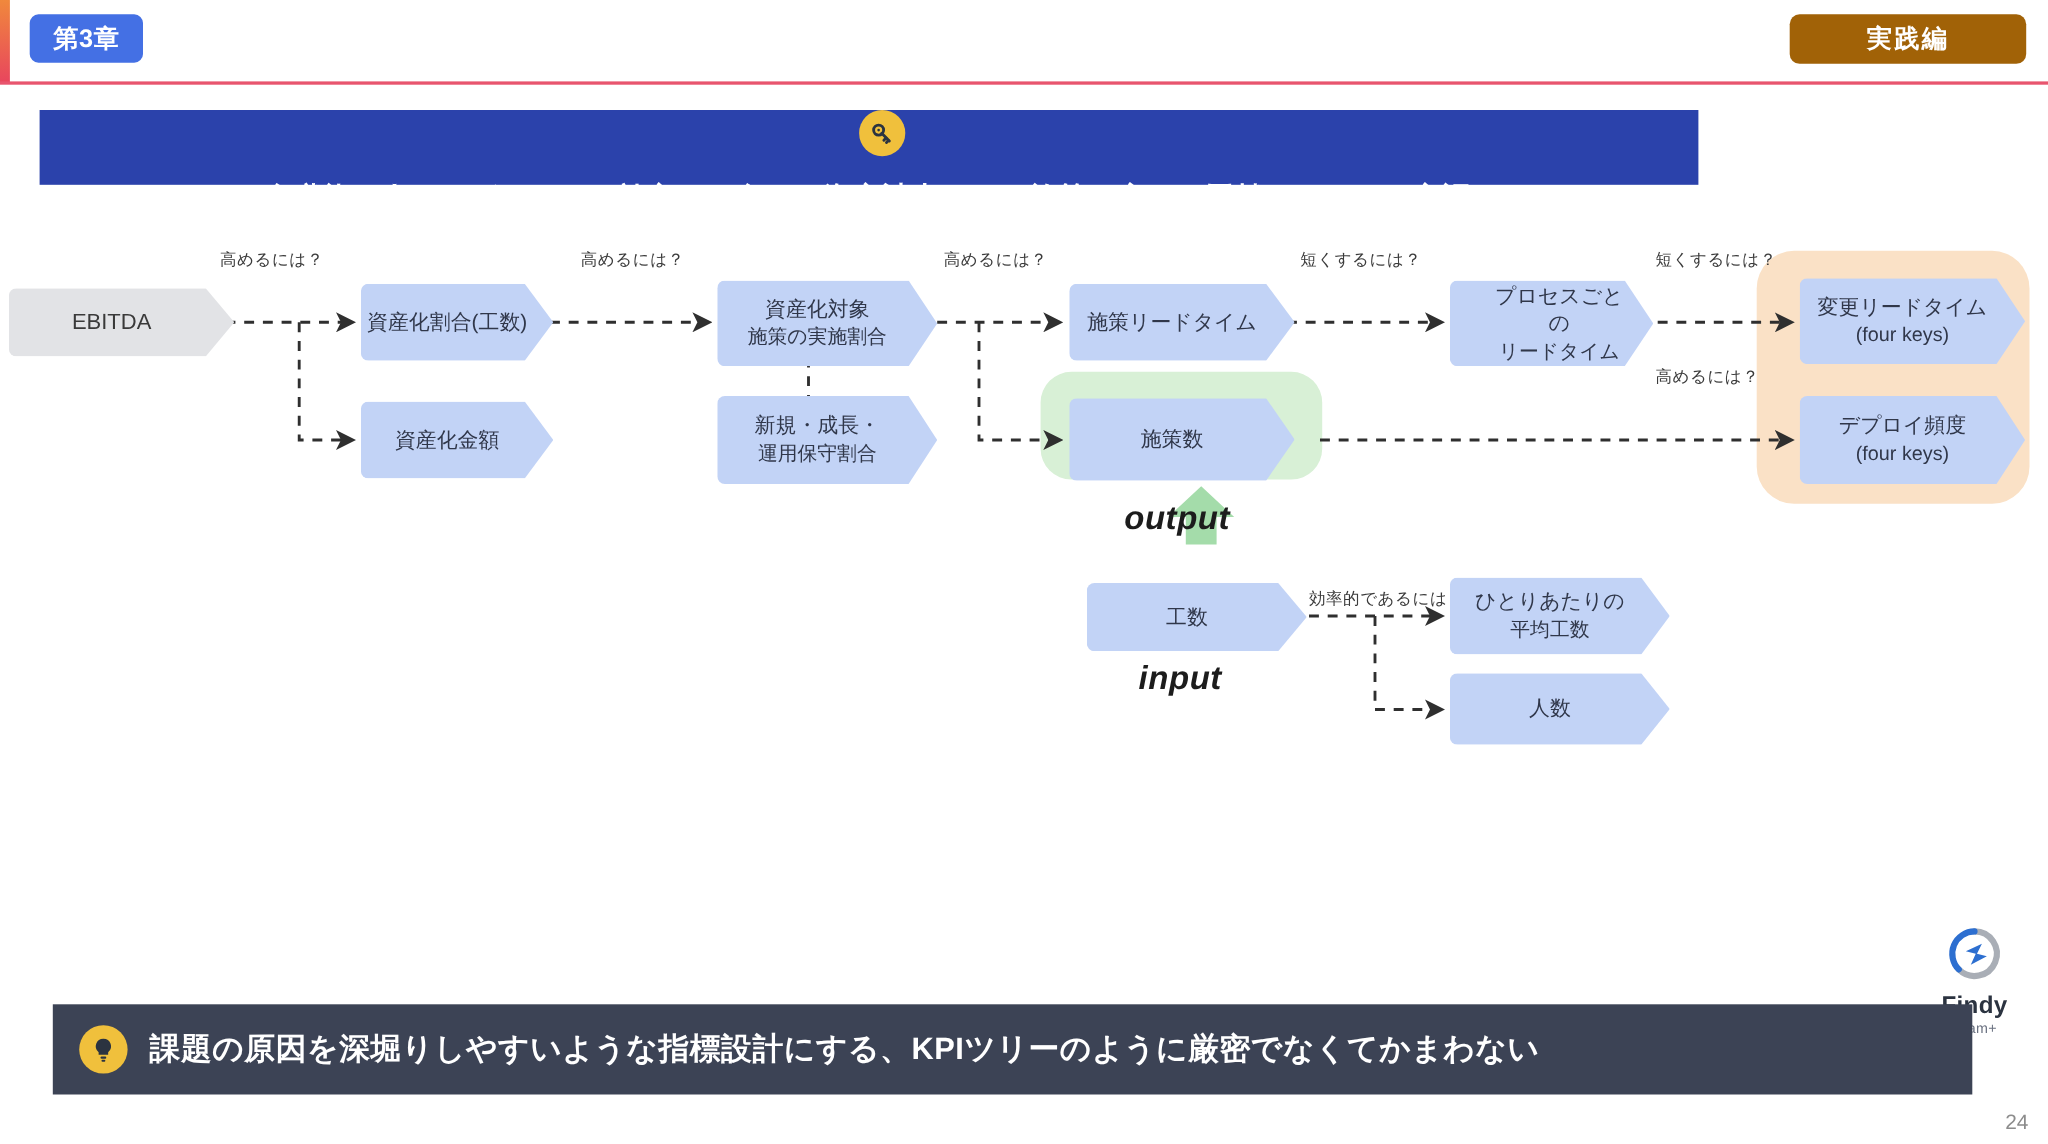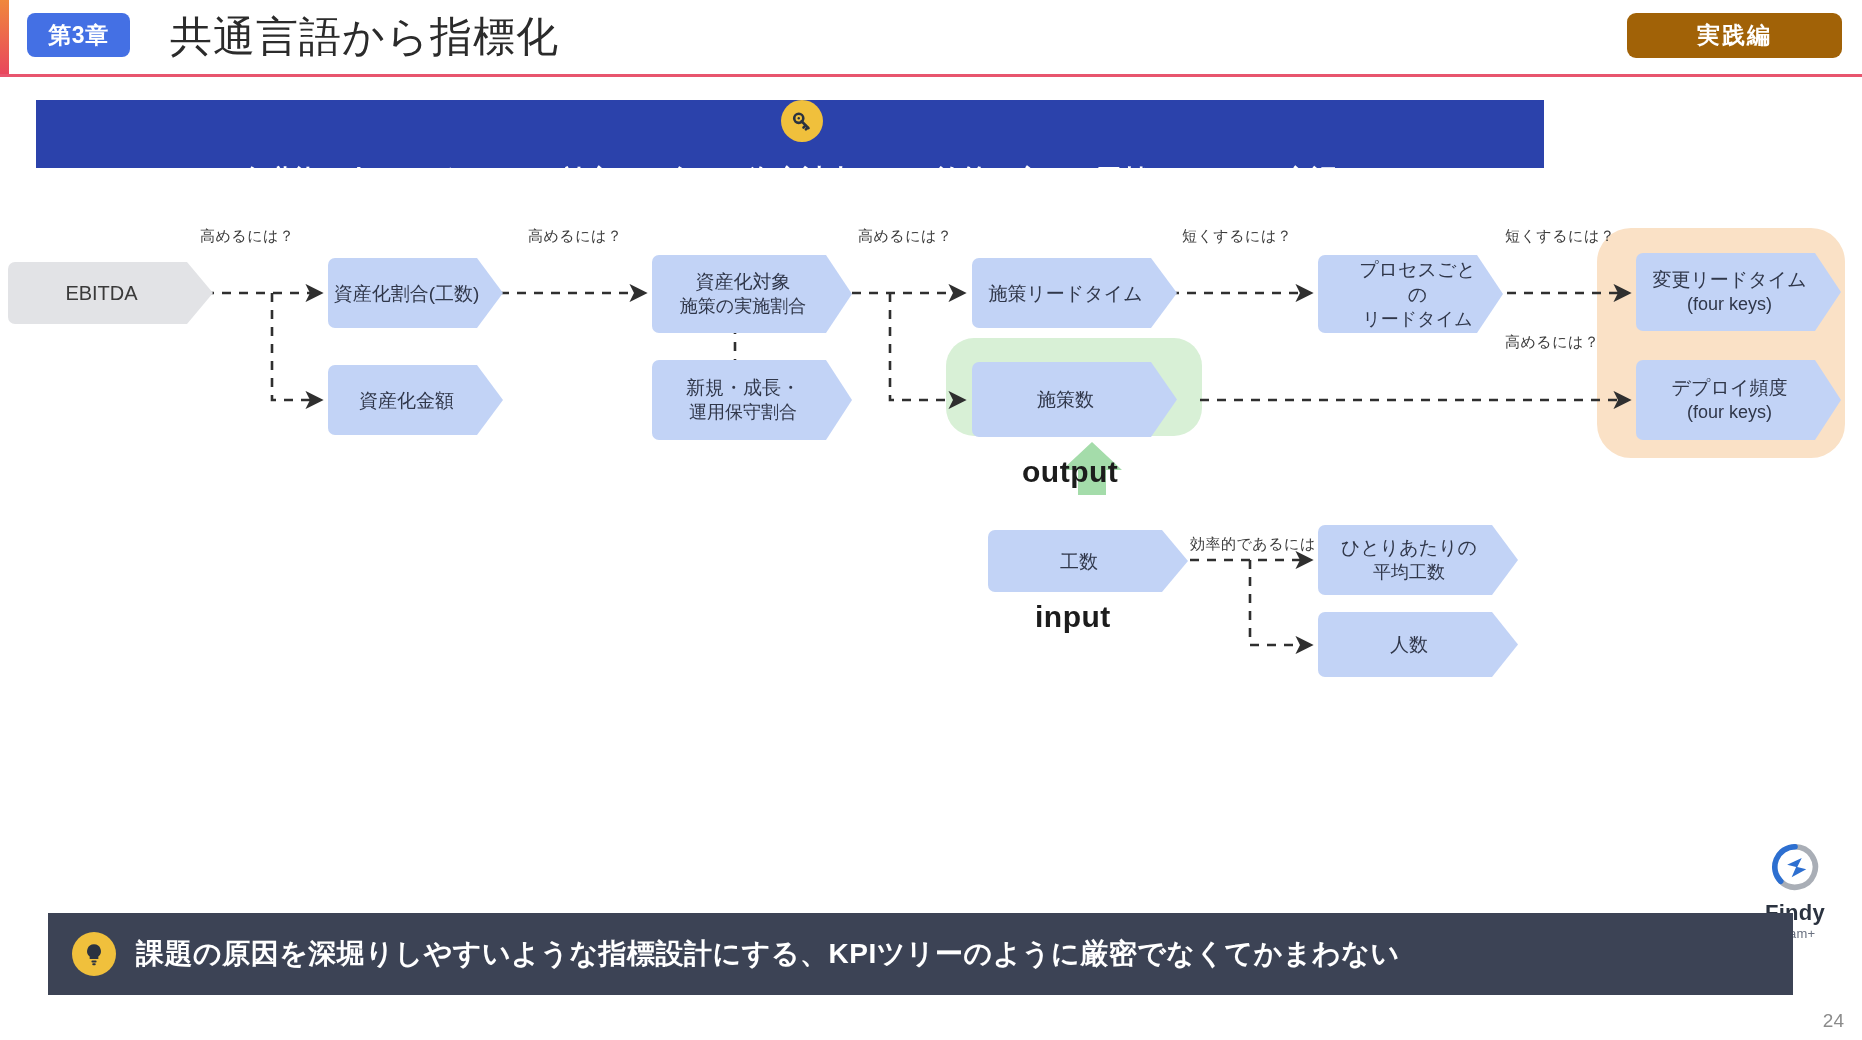--- a/index.html
+++ b/index.html
@@ -96,41 +96,41 @@
   
   .qlabel {
     position: absolute; color: #3b3b3b; font-size: 15px;
     white-space: nowrap; letter-spacing: .5px;
   }
 
   
   .iolabel {
     position: absolute; font-size: 30px; font-weight: bold; color: #1c1c1c;
     letter-spacing: .5px;
+    font-style: italic;
   }
 
   
   #findy { position: absolute; left: 1740px; top: 640px; text-align: center; width: 110px; }
   #findy .name { font-size: 22px; font-weight: bold; color: #2b3340; margin-top: 2px; letter-spacing: .3px; }
   #findy .sub  { font-size: 13px; color: #6a7180; letter-spacing: .3px; }
 
   #page-number {
     position: absolute; right: 18px; bottom: 8px;
     font-size: 19px; color: #8c8c8c;
   }
 </style>
 </head>
 <body>
 
 <div id="slide">
 
   <div id="header">
     <div id="accent-bar"></div>
     <div id="chapter-badge">第3章</div>
-    <div id="slide-title">共通言語から指標化</div>
     <div id="edition-badge">実践編</div>
     <div id="header-rule"></div>
   </div>
 
   <div id="banner-top" class="banner">
     <div class="banner-icon">
       <svg width="26" height="26" viewBox="0 0 24 24">
         <circle cx="9" cy="9.5" r="4.2" fill="none" stroke="#2b3340" stroke-width="2.4"></circle>
         <circle cx="9" cy="9.5" r="1.1" fill="#2b3340"></circle>
         <path d="M11.6 12.2 L18 18.6" stroke="#2b3340" stroke-width="2.4" stroke-linecap="round"></path>

